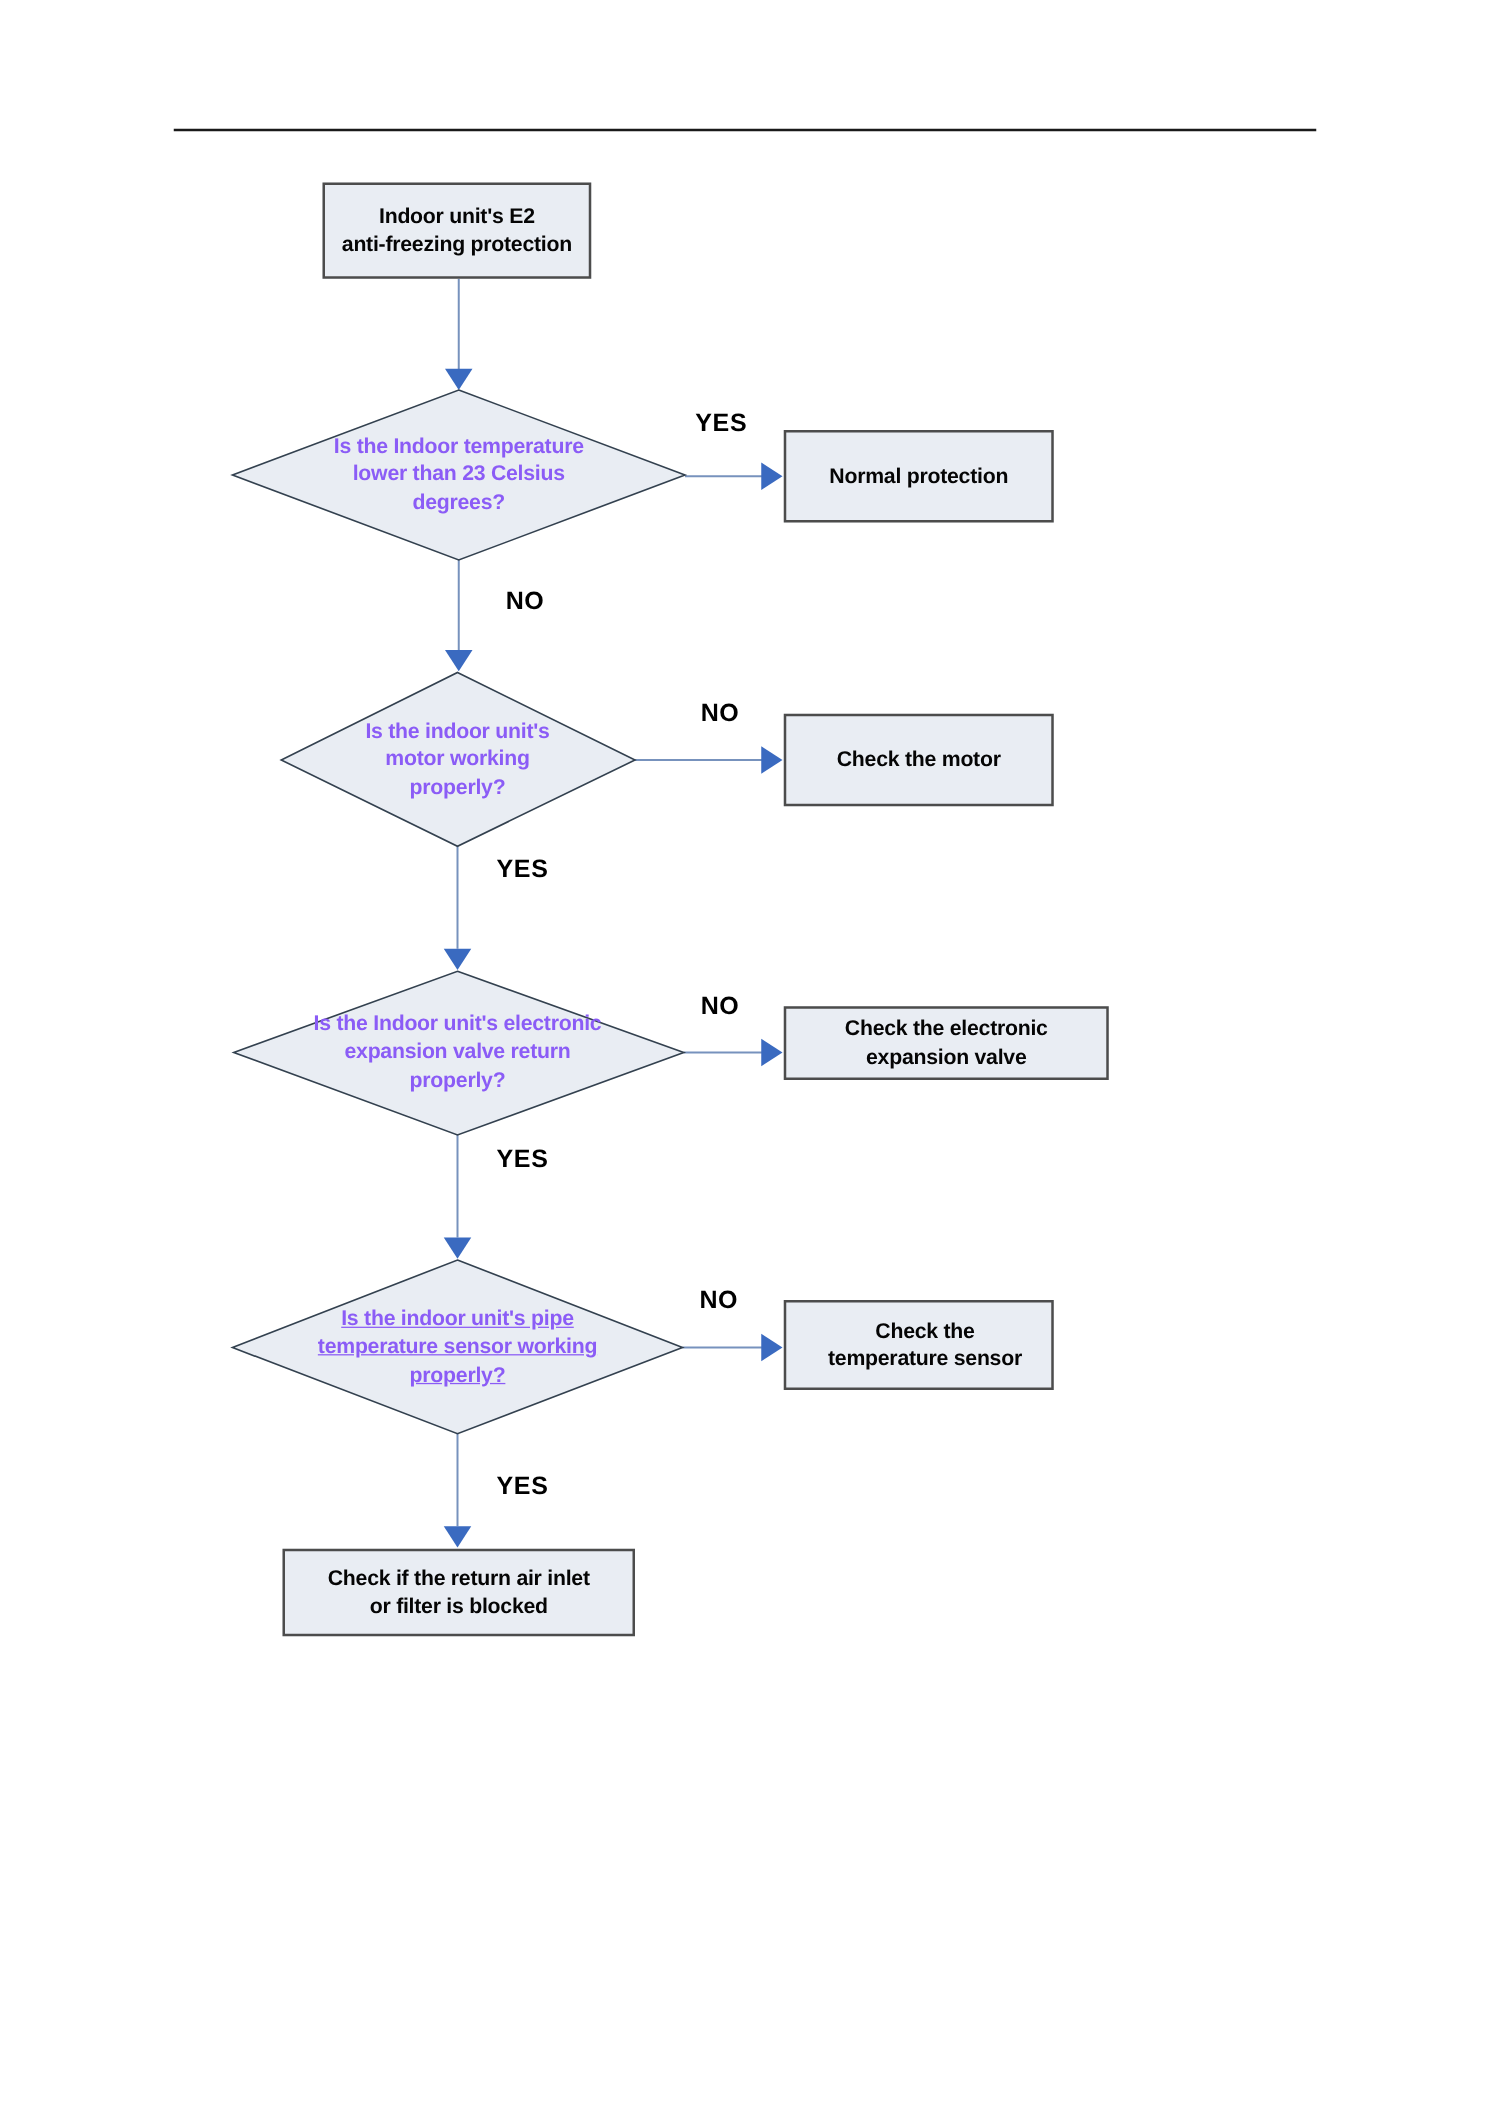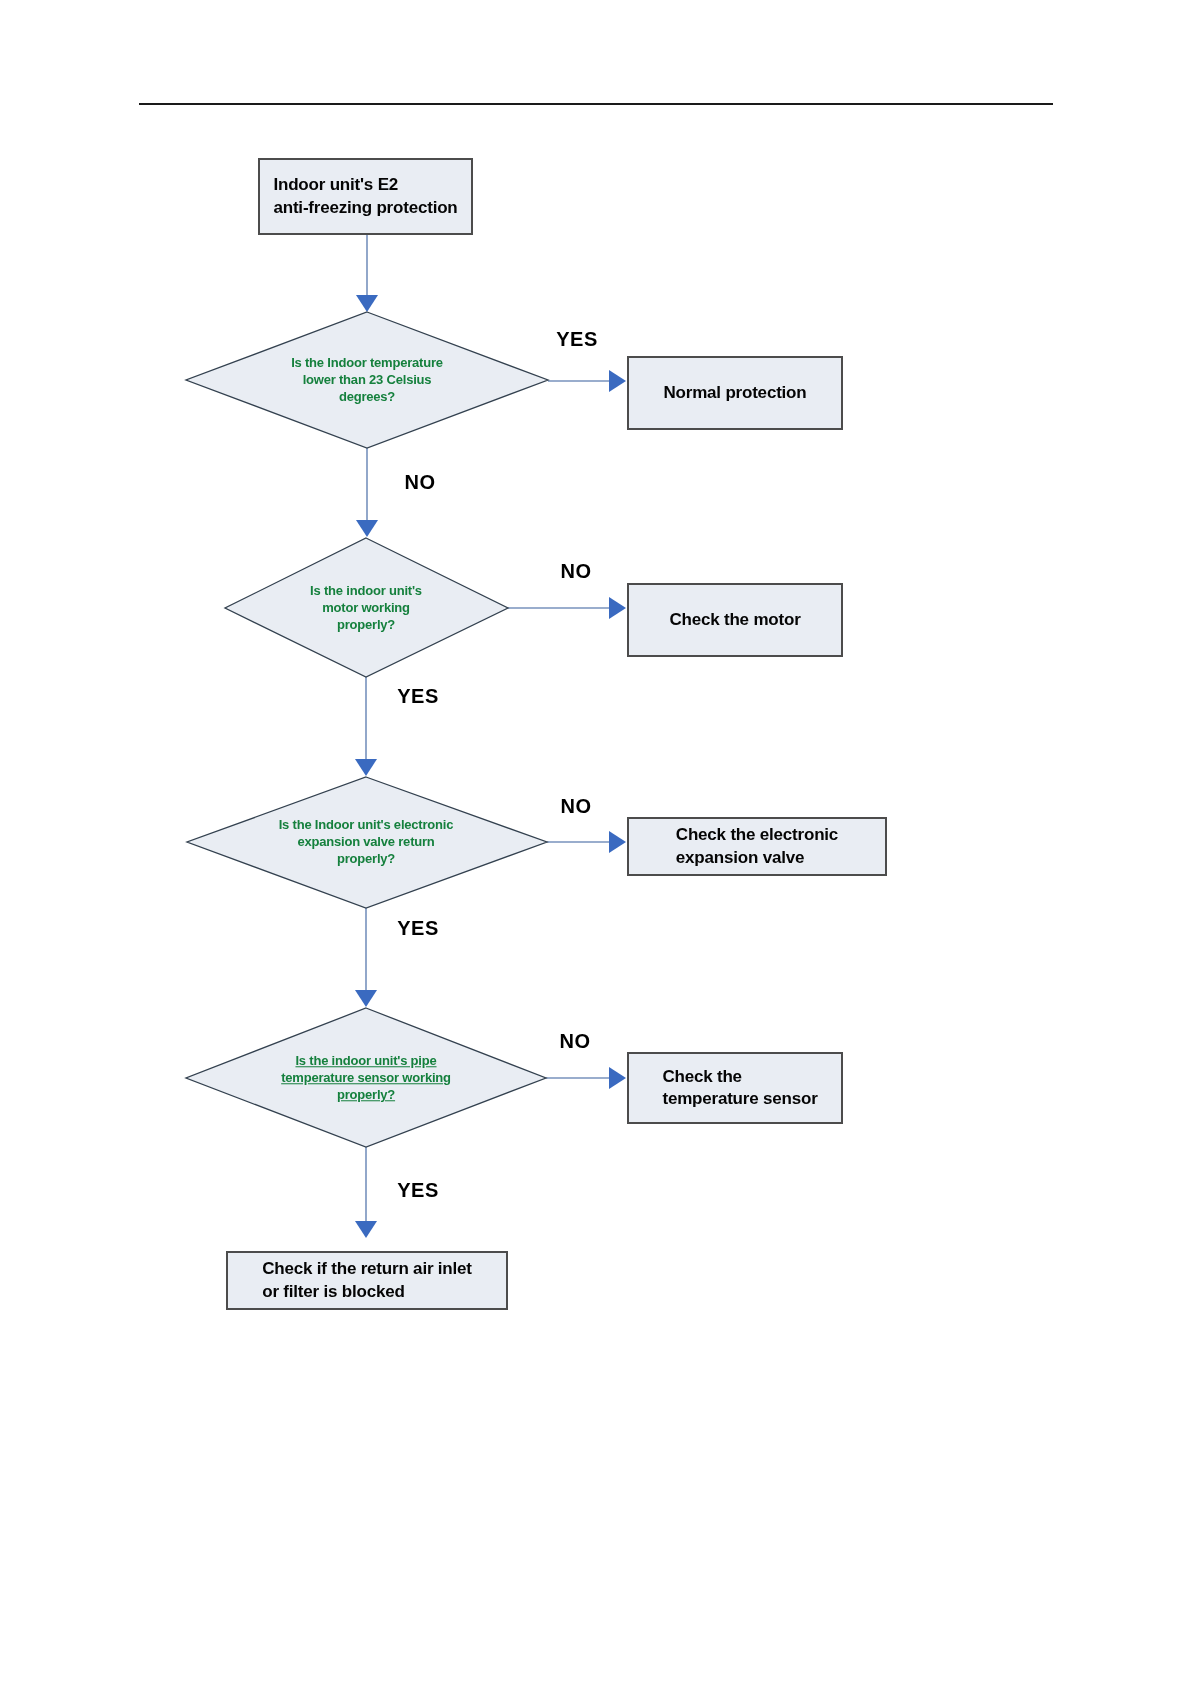--- a/index.html
+++ b/index.html
@@ -44,38 +44,37 @@
     stroke: none;
   }
   .box {
     position: absolute;
     background: #e9edf3;
     border: 2px solid #4c4c4c;
     box-sizing: border-box;
     display: flex;
     align-items: center;
     justify-content: center;
-    text-align: left;
+    text-align: center;
     color: #050505;
     font-weight: bold;
     font-size: 17px;
     line-height: 1.3;
     letter-spacing: -0.2px;
-    margin-top: 12px;
   }
   .box span {
     white-space: pre-line;
   }
   .diamond-text {
     position: absolute;
     transform: translate(-50%, -50%);
     text-align: center;
-    color: #15803d;
+    color: #8b5cf6;
     font-weight: bold;
-    font-size: 13px;
+    font-size: 17px;
     line-height: 1.32;
     letter-spacing: -0.2px;
     white-space: pre-line;
   }
   .branch-label {
     position: absolute;
     transform: translate(-50%, -50%);
     color: #000000;
     font-weight: bold;
     font-size: 20px;
@@ -140,21 +139,21 @@
   <div class="box" style="left:627px; top:805px; width:260px; height:59px;">
     <span>Check the electronic
 expansion valve</span>
   </div>
 
   <div class="box" style="left:627px; top:1040px; width:216px; height:72px;padding-left:10px;">
     <span>Check the
 temperature sensor</span>
   </div>
 
-  <div class="box" style="left:226px; top:1239px; width:282px; height:59px;">
+  <div class="box" style="left:226px; top:1239px; width:282px; height:70px;">
     <span>Check if the return air inlet
 or filter is blocked</span>
   </div>
 
   <div class="diamond-text" style="left:367px; top:380px; width:280px;">Is the Indoor temperature
 lower than 23 Celsius
 degrees?</div>
 
   <div class="diamond-text" style="left:366px; top:608px; width:230px;">Is the indoor unit's
 motor working

